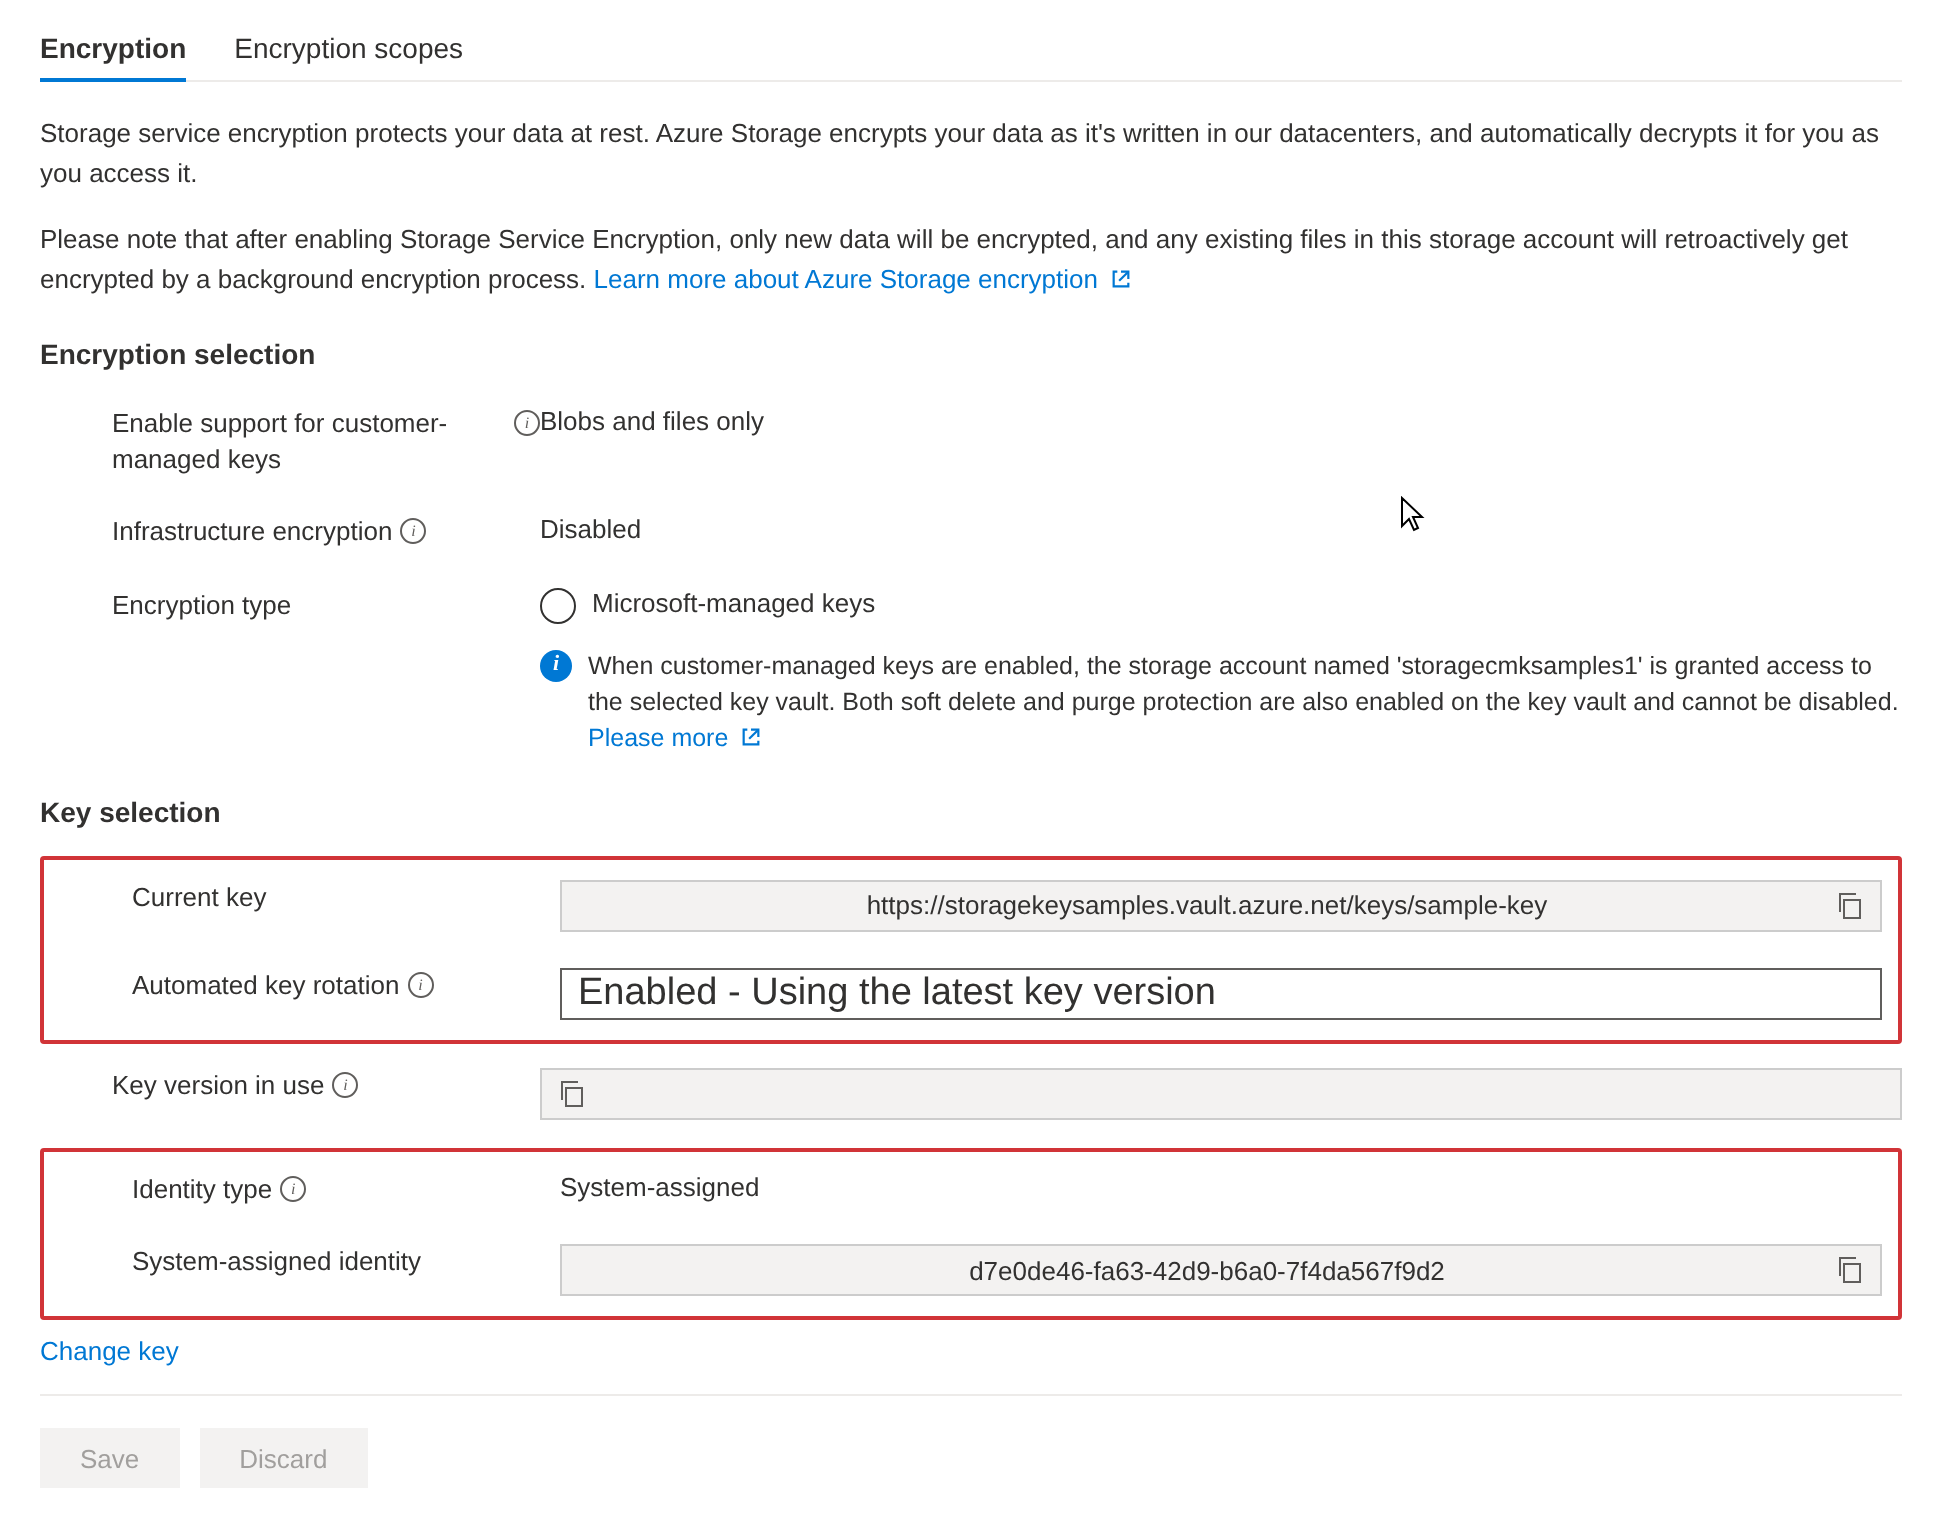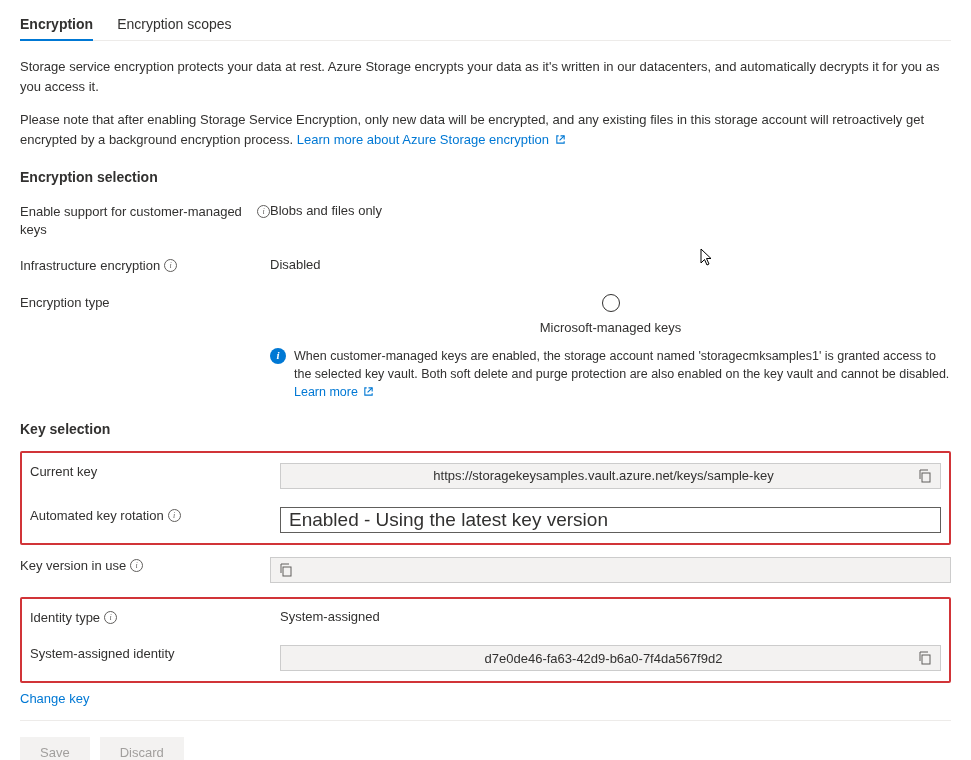--- a/index.html
+++ b/index.html
@@ -63,21 +63,21 @@
   .form-label {
     width: 250px;
     flex: 0 0 250px;
     font-size: 13px;
     color: #323130;
     padding-top: 4px;
     display: flex;
     align-items: flex-start;
     gap: 4px;
   }
-  .form-label .label-text { line-height: 1.4; }
+  .form-label .label-text { line-height: 1.4; margin-left: 36px; }
   .form-value {
     flex: 1;
     font-size: 13px;
     padding-top: 4px;
   }
   .info-icon {
     display: inline-flex;
     align-items: center;
     justify-content: center;
     width: 13px; height: 13px;
@@ -87,24 +87,22 @@
     color: #605e5c;
     flex-shrink: 0;
     margin-top: 2px;
     cursor: pointer;
     font-style: italic;
     font-family: Georgia, serif;
   }
   .radio-group { display: flex; flex-direction: column; gap: 8px; }
   .radio-item {
     display: flex;
-    align-items: center;
     gap: 8px;
     cursor: pointer;
-    flex-direction: column;
   }
   .radio {
     width: 18px; height: 18px;
     border: 1px solid #323130;
     border-radius: 50%;
     display: flex;
     align-items: center;
     justify-content: center;
     flex-shrink: 0;
   }
@@ -252,21 +250,21 @@
     <div class="radio-group">
       <div class="radio-item">
         <div class="radio"></div>
         <span>Microsoft-managed keys</span>
       </div>
       <div class="info-note">
         <div class="info-bubble">i</div>
         <div>
           <span>When customer-managed keys are enabled, the storage account named 'storagecmksamples1' is granted access to the selected key vault. Both soft delete and purge protection are also enabled on the key vault and cannot be disabled. </span>
           <a class="link">
-            <span>Learn more</span>
+            <span>Please more</span>
             <span class="ext-icon">
               <svg viewBox="0 0 12 12" fill="none" stroke="#0078d4" stroke-width="1.2">
                   <path d="M4 2H2v8h8V8"></path>
                   <path d="M6 2h4v4"></path>
                   <path d="M10 2L5 7"></path>
                 </svg>
             </span>
           </a>
         </div>
       </div>

